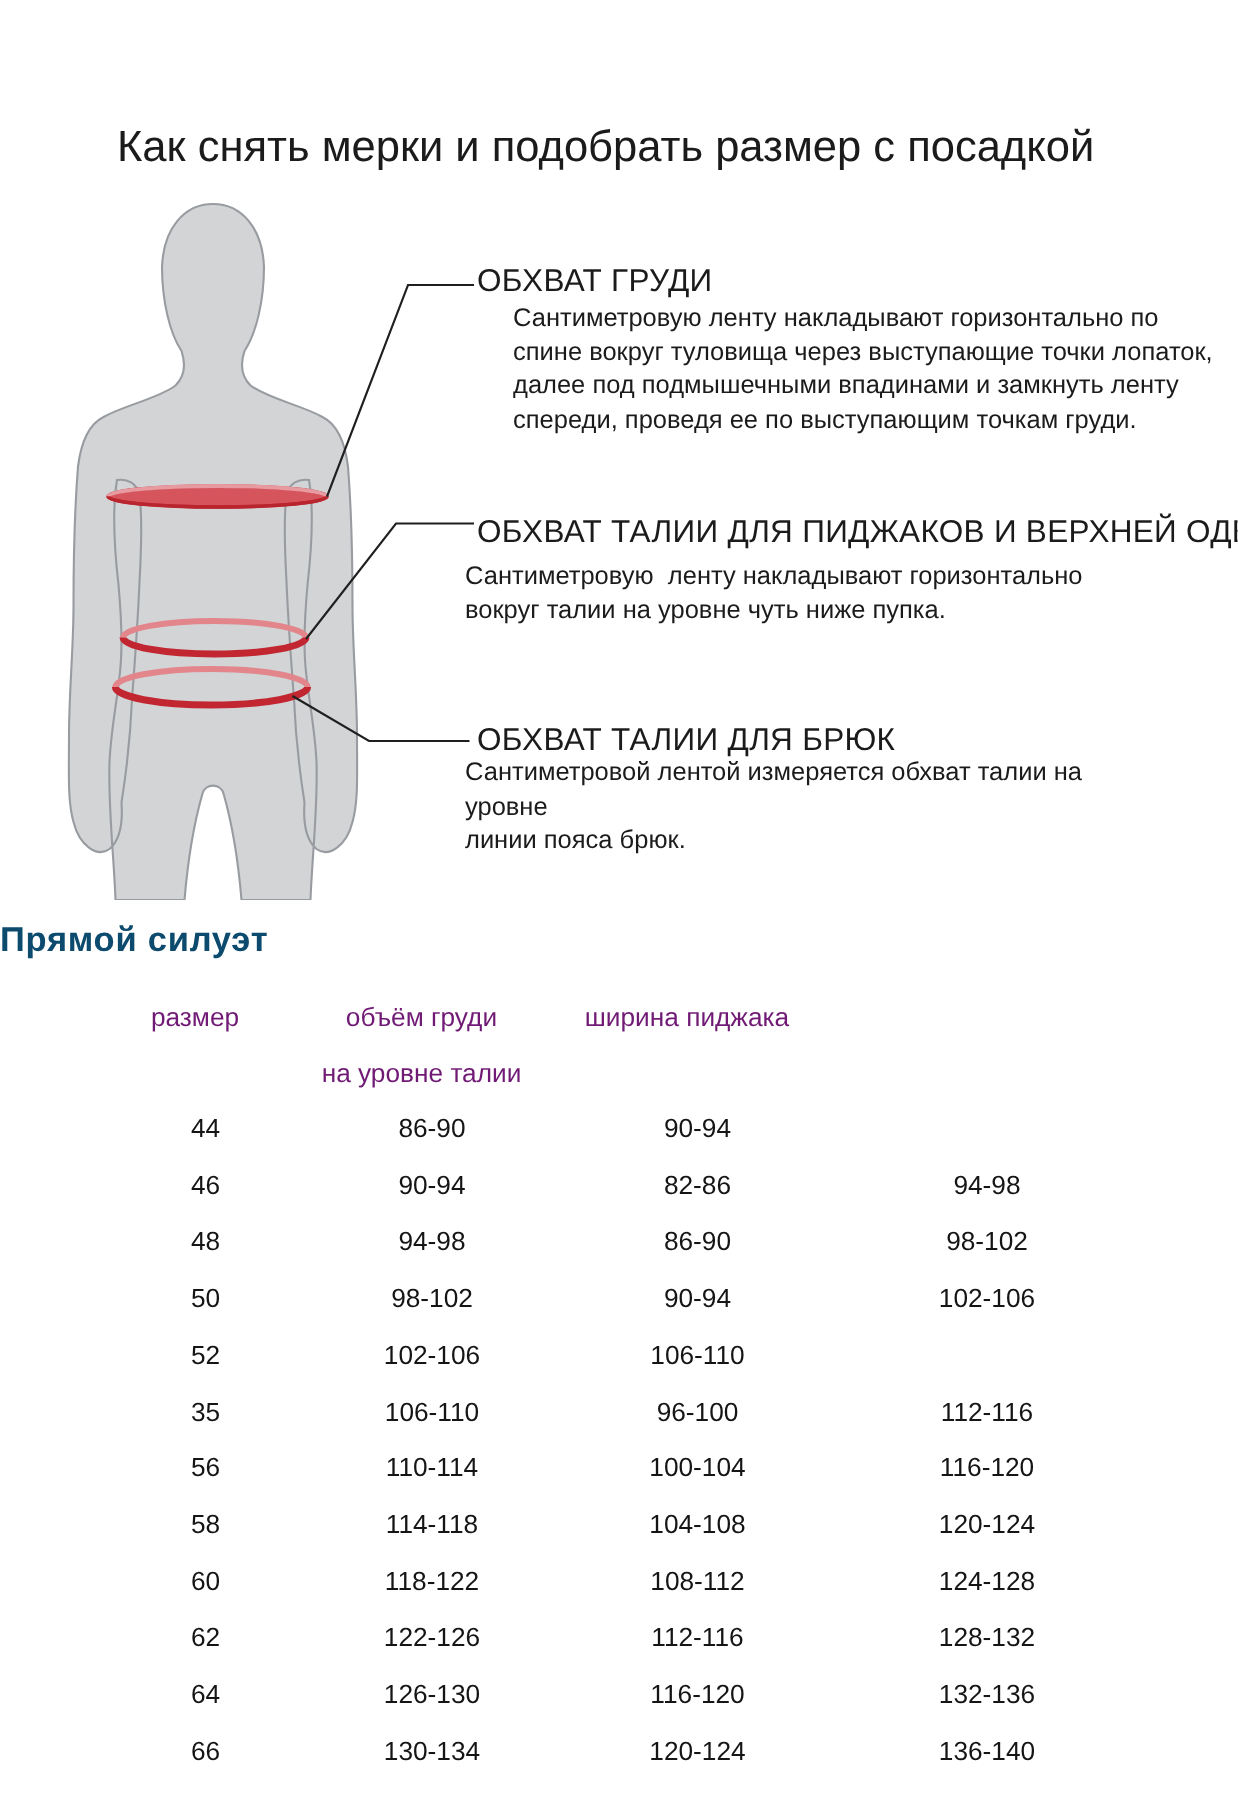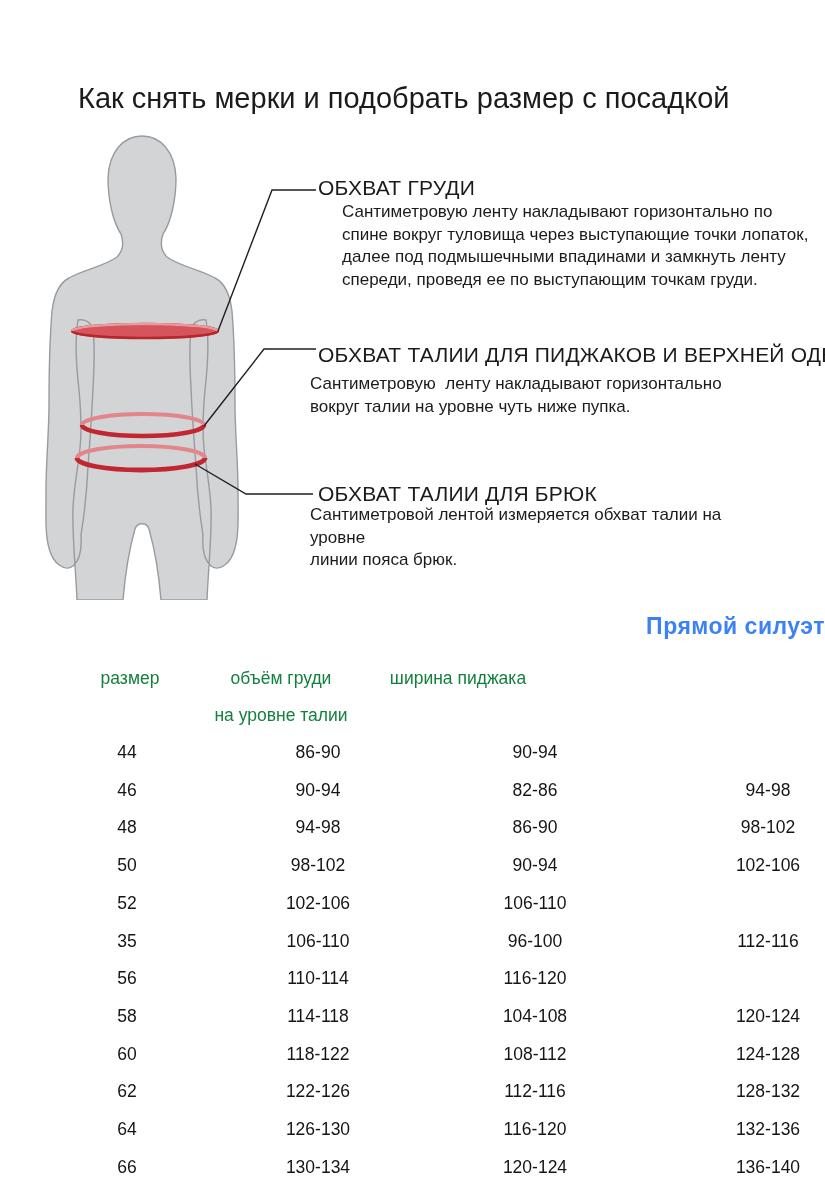--- a/index.html
+++ b/index.html
@@ -21,28 +21,28 @@
   .sec-desc{
     font-size:17px;line-height:22.6px;color:#1b1b1b;white-space:pre-wrap;width:470px;
   }
   .h1{left:318px;top:177px;}
   .d1{left:312px;top:201px;margin-left:30px;}
   .h2{left:318px;top:344px;}
   .d2{left:310px;top:373px;}
   .h3{left:318px;top:483px;}
   .d3{left:310px;top:504px;}
   .table-title{
-    left:0;right:0;top:613px;text-align:right;font-size:23px;font-weight:bold;
-    letter-spacing:.5px;color:#3b82f6;
+    left:0;right:0;top:613px;text-align:left;font-size:23px;font-weight:bold;
+    letter-spacing:.5px;color:#0c4a6e;
   }
   .thead{left:55px;top:668px;width:688px;display:grid;
     grid-template-columns:150px 152px 202px 184px;grid-auto-rows:37px;}
-  .thcell{text-align:center;font-size:17.5px;line-height:20px;color:#15803d;}
-  .trow{position:absolute;left:52px;width:688px;display:grid;
-    grid-template-columns:150px 152px 202px 184px;gap:40px;}
+  .thcell{text-align:center;font-size:17.5px;line-height:20px;color:#701a75;}
+  .trow{position:absolute;left:62px;width:688px;display:grid;
+    grid-template-columns:150px 152px 202px 184px;}
   .tcell{text-align:center;font-size:17.5px;line-height:20px;color:#151515;}
 </style>
 </head>
 <body>
 
 <div class="abs page-title">Как снять мерки и подобрать размер с посадкой</div>
 
 <svg class="abs fig-svg" viewBox="0 0 280 470" aria-hidden="true">
   <path d="M122,6 C141,6 155,22 156,48 C156,70 151,92 143,104 C140,113 141,121 147,127
        C159,136 181,140 195,148 C205,153 210,165 212,181 C214,206 215,242 215,274
@@ -137,20 +137,21 @@
     </div>
     <div class="trow" style="top: 930.5px;">
       <div class="tcell">35</div>
       <div class="tcell">106-110</div>
       <div class="tcell">96-100</div>
       <div class="tcell">112-116</div>
     </div>
     <div class="trow" style="top: 968.2px;">
       <div class="tcell">56</div>
       <div class="tcell">110-114</div>
+      <div class="tcell">100-104</div>
       <div class="tcell">116-120</div>
     </div>
     <div class="trow" style="top: 1005.9px;">
       <div class="tcell">58</div>
       <div class="tcell">114-118</div>
       <div class="tcell">104-108</div>
       <div class="tcell">120-124</div>
     </div>
     <div class="trow" style="top: 1043.6px;">
       <div class="tcell">60</div>

